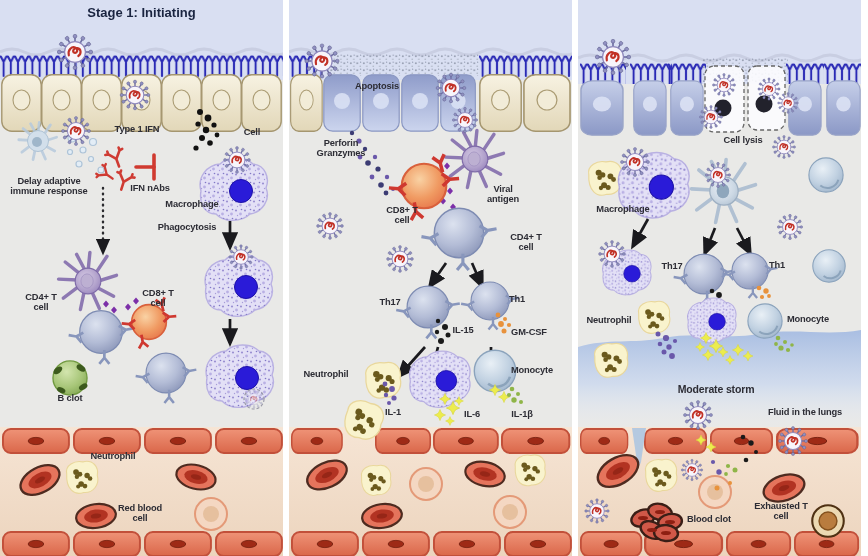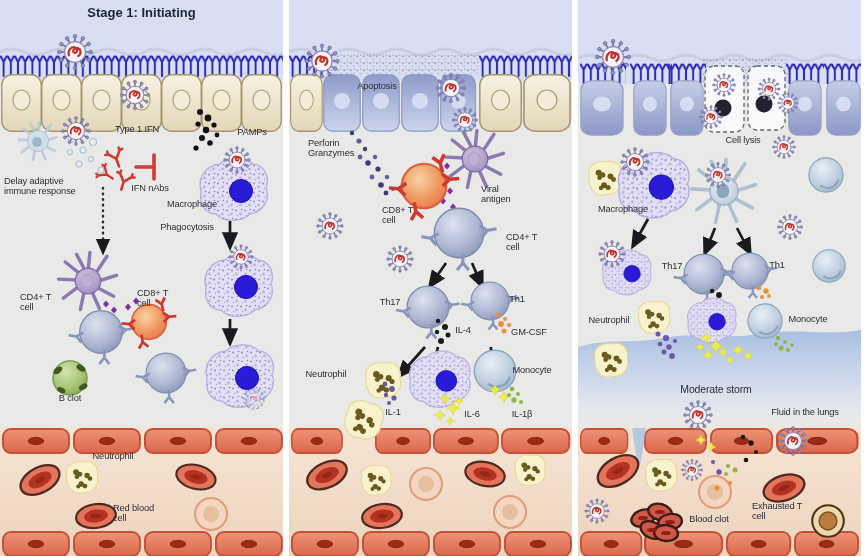--- a/index.html
+++ b/index.html
@@ -1,20 +1,20 @@
 <!DOCTYPE html>
 <html><head>
 <meta charset="utf-8">
 <style>
   html,body{margin:0;padding:0;background:#fff}
   .fig{position:relative;display:flex;gap:6px;width:868px;height:556px;background:#fff;font-family:"Liberation Sans",sans-serif}
   .panel{position:relative;width:283px;height:556px;overflow:hidden;background:#e9e9e7}
   svg.pv{position:absolute;left:0;top:0;width:100%;height:100%;display:block}
   .title{position:absolute;left:0;right:0;top:6px;text-align:center;font-weight:800;font-size:13px;line-height:1.1;color:#1a2440;z-index:3}
-  .lbl{position:absolute;transform:translateX(-50%);font-weight:400;font-size:9.3px;line-height:1.12;color:#2d2d35;text-align:left;white-space:nowrap;z-index:3;letter-spacing:-.15px}
+  .lbl{position:absolute;transform:translateX(-50%);font-weight:700;font-size:9.3px;line-height:1.12;color:#2d2d35;text-align:center;white-space:nowrap;z-index:3;letter-spacing:-.15px}
   .lbl.wrap{white-space:normal}
 </style>
 </head>
 <body>
 
 <svg width="0" height="0" style="position:absolute" aria-hidden="true">
 <defs>
   <radialGradient id="gSph" cx="38%" cy="32%" r="78%">
         <stop offset="0%" stop-color="#dce2ef"></stop>
         <stop offset="55%" stop-color="#b3bcd6"></stop>
@@ -317,21 +317,21 @@
       <use href="#dBc" transform="translate(70 378) scale(1.1)"></use>
       <use href="#dTc" transform="translate(166 373) scale(1.05)"></use>
       <use href="#dRbc" transform="translate(40 480) rotate(-28)"></use>
       <use href="#dNeut" transform="translate(82 478) scale(.85)"></use>
       <use href="#dRbc" transform="translate(196 477) rotate(14) scale(.95)"></use>
       <use href="#dRbc" transform="translate(96 516) rotate(-8) scale(.95)"></use>
       <use href="#dPale" transform="translate(211 514)"></use>
     </svg>
     <div class="title">Stage 1: Initiating</div>
     <span class="lbl" style="left:137px;top:124px">Type 1 IFN</span>
-    <span class="lbl" style="left:252px;top:127px">PAMPs</span>
+    <span class="lbl" style="left:252px;top:127px">Cell</span>
     <span class="lbl" style="left:150px;top:183px">IFN nAbs</span>
     <span class="lbl wrap" style="left:49px;top:176px;width:90px">Delay adaptive immune response</span>
     <span class="lbl" style="left:192px;top:199px">Macrophage</span>
     <span class="lbl" style="left:187px;top:222px">Phagocytosis</span>
     <span class="lbl wrap" style="left:41px;top:292px;width:42px">CD4+ T cell</span>
     <span class="lbl wrap" style="left:158px;top:288px;width:42px">CD8+ T cell</span>
     <span class="lbl" style="left:70px;top:393px">B clot</span>
     <span class="lbl" style="left:113px;top:451px">Neutrophil</span>
     <span class="lbl wrap" style="left:140px;top:503px;width:54px">Red blood cell</span>
   </section>
@@ -459,21 +459,21 @@
       <use href="#dRbc" transform="translate(93 516) rotate(-8) scale(.95)"></use>
       <use href="#dPale" transform="translate(221 512)"></use>
     </svg>
     <span class="lbl" style="left:88px;top:81px">Apoptosis</span>
     <span class="lbl wrap" style="left:52px;top:138px;width:66px">Perforin Granzymes</span>
     <span class="lbl wrap" style="left:113px;top:205px;width:40px">CD8+ T cell</span>
     <span class="lbl wrap" style="left:214px;top:184px;width:44px">Viral antigen</span>
     <span class="lbl wrap" style="left:237px;top:232px;width:40px">CD4+ T cell</span>
     <span class="lbl" style="left:101px;top:297px">Th17</span>
     <span class="lbl" style="left:228px;top:294px">Th1</span>
-    <span class="lbl" style="left:174px;top:325px">IL-4</span>
+    <span class="lbl" style="left:174px;top:325px">IL-15</span>
     <span class="lbl" style="left:240px;top:327px">GM-CSF</span>
     <span class="lbl" style="left:37px;top:369px">Neutrophil</span>
     <span class="lbl" style="left:104px;top:407px">IL-1</span>
     <span class="lbl" style="left:183px;top:409px">IL-6</span>
     <span class="lbl" style="left:233px;top:409px">IL-1β</span>
     <span class="lbl" style="left:243px;top:365px">Monocyte</span>
   </section>
 
   <section class="panel">
     <svg class="pv" viewBox="0 0 283 556">

